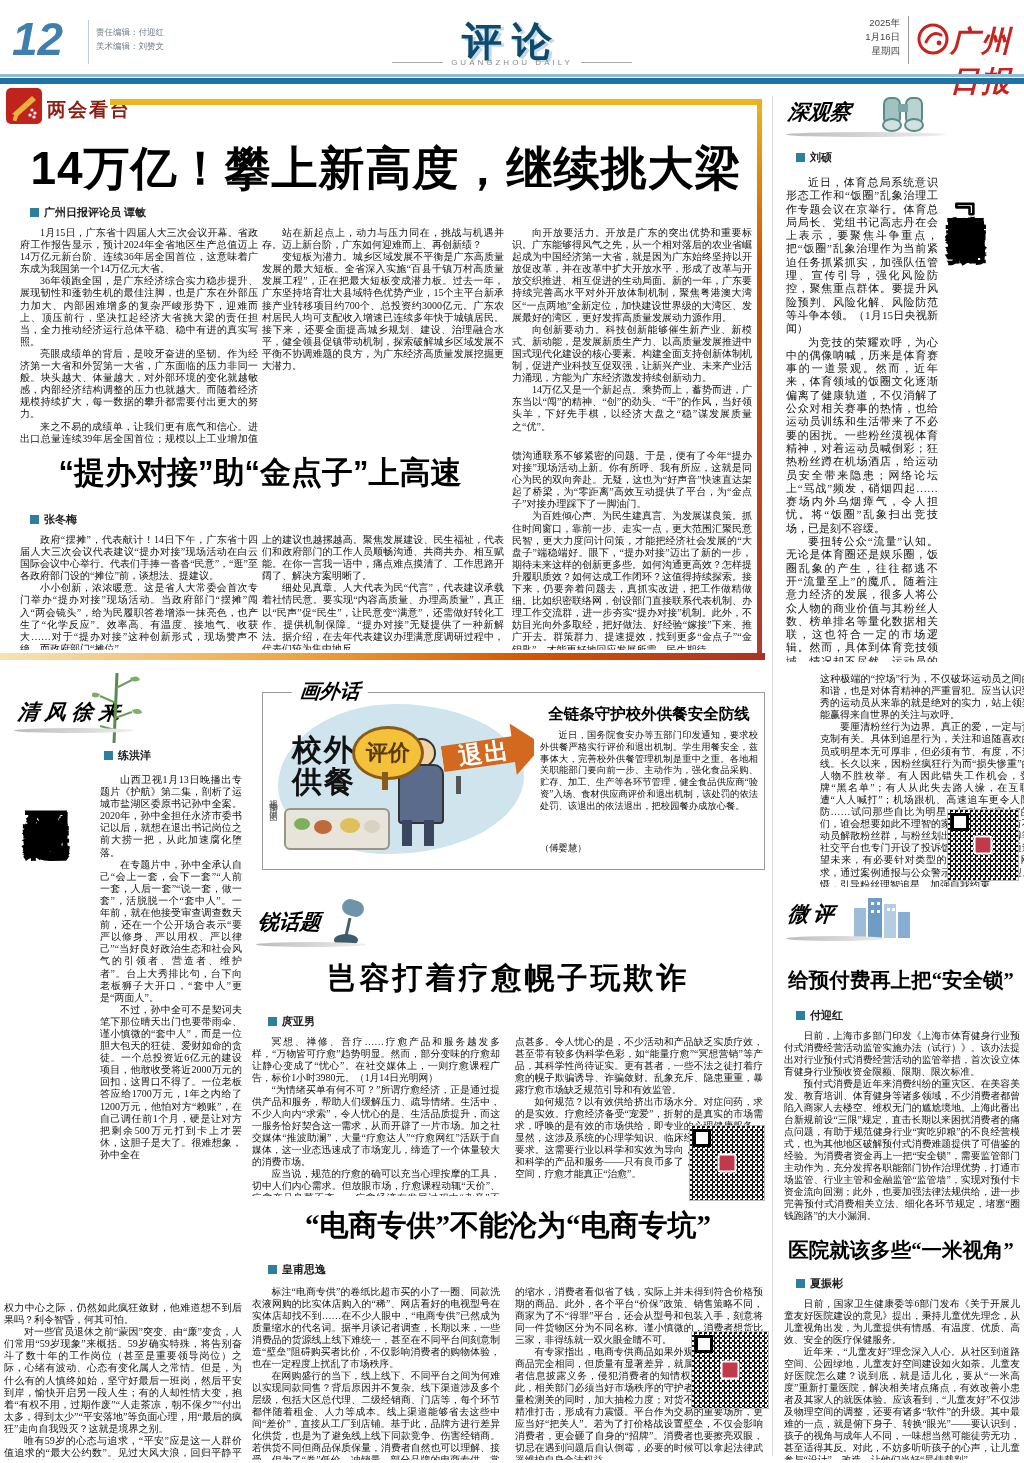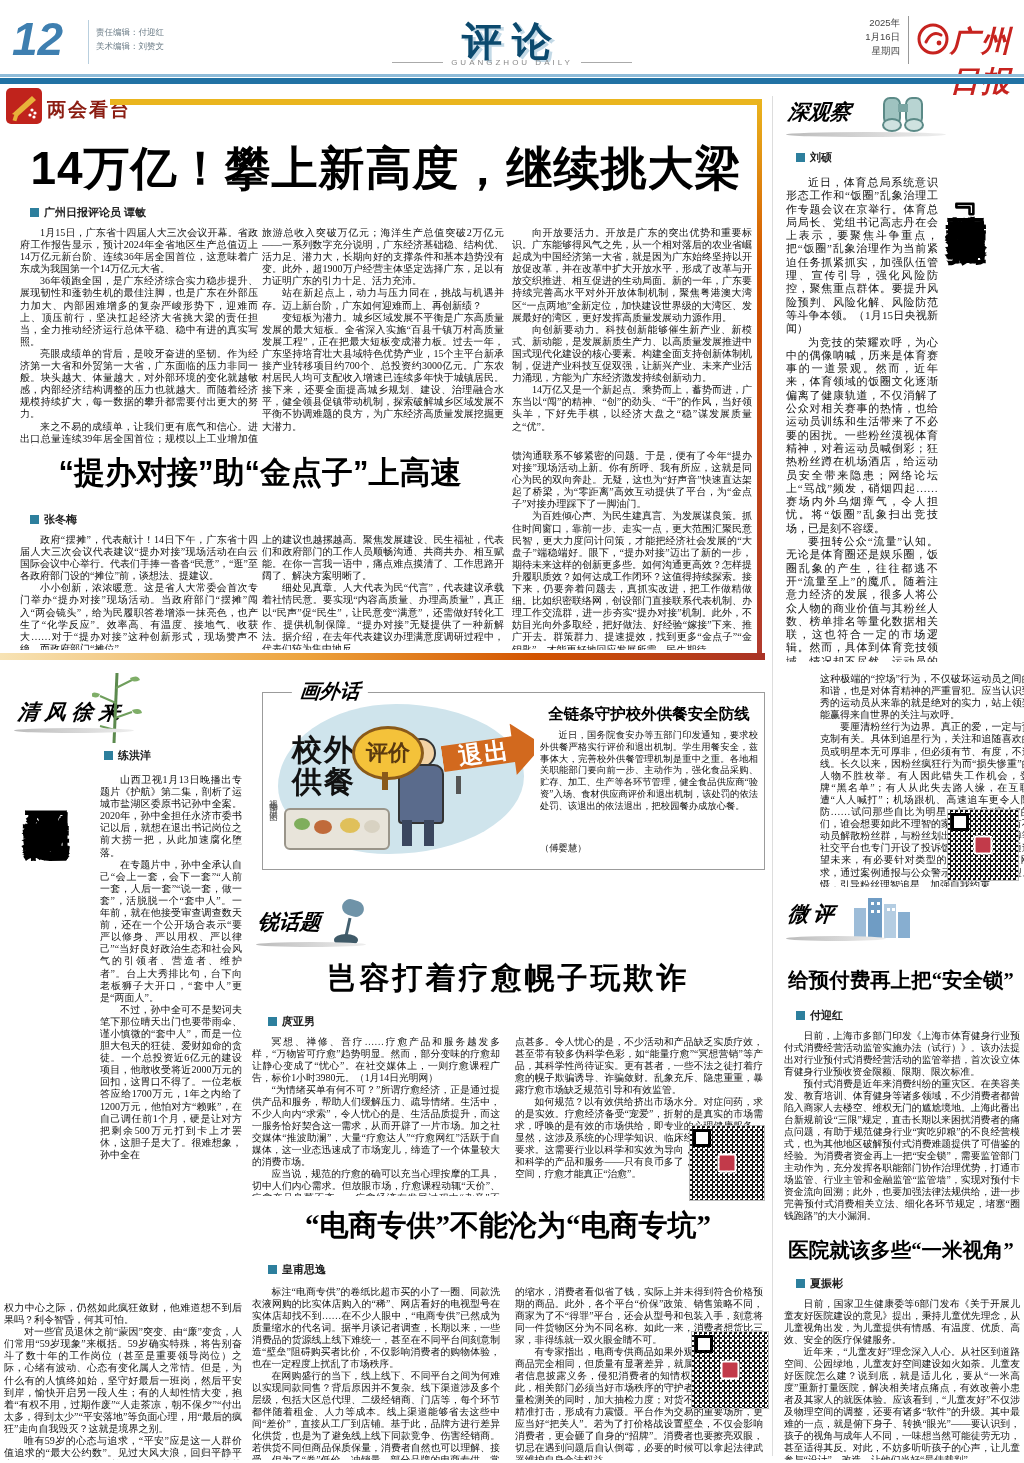--- a/index.html
+++ b/index.html
@@ -116,21 +116,20 @@
     <span class="sq"></span>
     <span>广州日报评论员 谭敏</span>
   </div>
   <div class="abs body b10" style="left:20px;top:227px;width:238px;height:219px;">
       <p>1月15日，广东省十四届人大三次会议开幕。省政府工作报告显示，预计2024年全省地区生产总值迈上14万亿元新台阶、连续36年居全国首位，这意味着广东成为我国第一个14万亿元大省。</p>
       <p>36年领跑全国，是广东经济综合实力稳步提升、展现韧性和蓬勃生机的最佳注脚，也是广东在外部压力加大、内部困难增多的复杂严峻形势下，迎难而上、顶压前行，坚决扛起经济大省挑大梁的责任担当，全力推动经济运行总体平稳、稳中有进的真实写照。</p>
       <p>亮眼成绩单的背后，是咬牙奋进的坚韧。作为经济第一大省和外贸第一大省，广东面临的压力非同一般。块头越大、体量越大，对外部环境的变化就越敏感，内部经济结构调整的压力也就越大。而随着经济规模持续扩大，每一数据的攀升都需要付出更大的努力。</p>
       <p>来之不易的成绩单，让我们更有底气和信心。进出口总量连续39年居全国首位；规模以上工业增加值增长4.2%；</p>
     </div>
   <div class="abs body b10" style="left:262px;top:227px;width:242px;height:219px;">
-      <p class="cont">旅游总收入突破万亿元；海洋生产总值突破2万亿元——一系列数字充分说明，广东经济基础稳、结构优、活力足、潜力大，长期向好的支撑条件和基本趋势没有变。此外，超1900万户经营主体坚定选择广东，足以有力证明广东的引力十足、活力充沛。</p>
       <p>站在新起点上，动力与压力同在，挑战与机遇并存。迈上新台阶，广东如何迎难而上、再创新绩？</p>
       <p>变短板为潜力。城乡区域发展不平衡是广东高质量发展的最大短板。全省深入实施“百县千镇万村高质量发展工程”，正在把最大短板变成潜力板。过去一年，广东坚持培育壮大县域特色优势产业，15个主平台新承接产业转移项目约700个、总投资约3000亿元。广东农村居民人均可支配收入增速已连续多年快于城镇居民。接下来，还要全面提高城乡规划、建设、治理融合水平，健全领县促镇带动机制，探索破解城乡区域发展不平衡不协调难题的良方，为广东经济高质量发展挖掘更大潜力。</p>
     </div>
   <div class="abs body b10" style="left:512px;top:227px;width:240px;height:219px;">
       <p>向开放要活力。开放是广东的突出优势和重要标识。广东能够得风气之先，从一个相对落后的农业省崛起成为中国经济第一大省，就是因为广东始终坚持以开放促改革，并在改革中扩大开放水平，形成了改革与开放交织推进、相互促进的生动局面。新的一年，广东要持续完善高水平对外开放体制机制，聚焦粤港澳大湾区“一点两地”全新定位，加快建设世界级的大湾区、发展最好的湾区，更好发挥高质量发展动力源作用。</p>
       <p>向创新要动力。科技创新能够催生新产业、新模式、新动能，是发展新质生产力、以高质量发展推进中国式现代化建设的核心要素。构建全面支持创新体制机制，促进产业科技互促双强，让新兴产业、未来产业活力涌现，方能为广东经济激发持续创新动力。</p>
       <p>14万亿又是一个新起点。乘势而上，蓄势而进，广东当以“闯”的精神、“创”的劲头、“干”的作风，当好领头羊，下好先手棋，以经济大盘之“稳”谋发展质量之“优”。</p>
     </div>
 
   <div class="abs headline" style="left:16px;top:452px;width:488px;font-size:31px;">“提办对接”助“金点子”上高速</div>
@@ -282,21 +281,21 @@
   <div class="abs headline-serif" style="left:252px;top:1206px;width:512px;font-size:29px;">“电商专供”不能沦为“电商专坑”</div>
   <div class="abs byline" style="left:268px;top:1262px;">
     <span class="sq"></span>
     <span>皇甫思逸</span>
   </div>
   <div class="abs body b98" style="left:252px;top:1286px;width:248px;height:174px;">
       <p>标注“电商专供”的卷纸比超市买的小了一圈、同款洗衣液网购的比实体店购入的“稀”、网店看好的电视型号在实体店却找不到……在不少人眼中，“电商专供”已然成为质量缩水的代名词。据半月谈记者调查，长期以来，一些消费品的货源线上线下难统一，甚至在不同平台间刻意制造“壁垒”阻碍购买者比价，不仅影响消费者的购物体验，也在一定程度上扰乱了市场秩序。</p>
       <p>在网购盛行的当下，线上线下、不同平台之间为何难以实现同款同售？背后原因并不复杂。线下渠道涉及多个层级，包括大区总代理、二级经销商、门店等，每个环节都伴随着租金、人力等成本。线上渠道能够省去这些中间“差价”，直接从工厂到店铺。基于此，品牌方进行差异化供货，也是为了避免线上线下同款竞争、伤害经销商。若供货不同但商品保质保量，消费者自然也可以理解、接受。但为了“卷”低价、冲销量，部分品牌的电商专供，常常打着低价旗号在质量上大打折扣。小到尺寸、材质的变化，大到功能、性能</p>
     </div>
   <div class="abs body b98" style="left:515px;top:1286px;width:248px;height:174px;">
-      <p class="cont">的缩水，消费者看似省了钱，实际上并未得到符合价格预期的商品。此外，各个平台“价保”政策、销售策略不同，商家为了不“得罪”平台，还会从型号和包装入手，刻意将同一件货物区分为不同名称。如此一来，消费者想货比三家，非得练就一双火眼金睛不可。</p>
+      <p class="cont">的缩水，消费者看似省了钱，实际上并未得到符合价格预期的商品。此外，各个平台“价保”政策、销售策略不同，商家为了不“得罪”平台，还会从型号和包装入手，刻意将同一件货物区分为不同名称。谨小慎微的，消费者想货比三家，非得练就一双火眼金睛不可。</p>
       <p>有专家指出，电商专供商品如果外观、编码与实体店商品完全相同，但质量有显著差异，就属于故意违反经营者信息披露义务，侵犯消费者的知情权，构成欺诈。对此，相关部门必须当好市场秩序的守护者，在长期把好质量检测关的同时，加大抽检力度；对货不对板等行为进行精准打击，形成有力震慑。平台作为交易的重要场所，更应当好“把关人”。若为了打价格战设置壁垒，不仅会影响消费者，更会砸了自身的“招牌”。消费者也要擦亮双眼，切忌在遇到问题后自认倒霉，必要的时候可以拿起法律武器维护自身合法权益。</p>
     </div>
   <div class="abs qr" style="left:692px;top:1332px;width:76px;height:76px;">
       <div class="ctr"></div>
     </div>
 
   <div class="abs callig" style="left:788px;top:900px;letter-spacing:4px;">微评</div>
   <div class="abs" style="left:850px;top:890px;width:64px;height:48px;">
     <svg width="64" height="48" viewBox="0 0 64 48">
       <rect x="4" y="18" width="12" height="30" fill="#9dbcd8"></rect>

